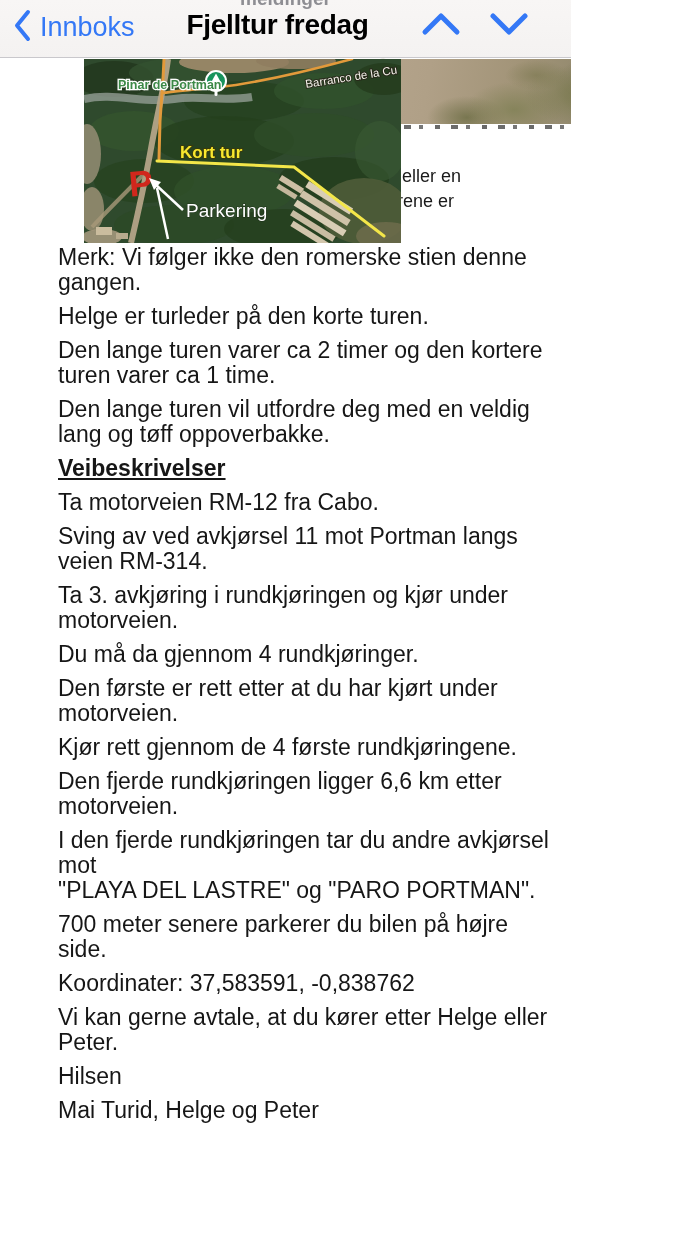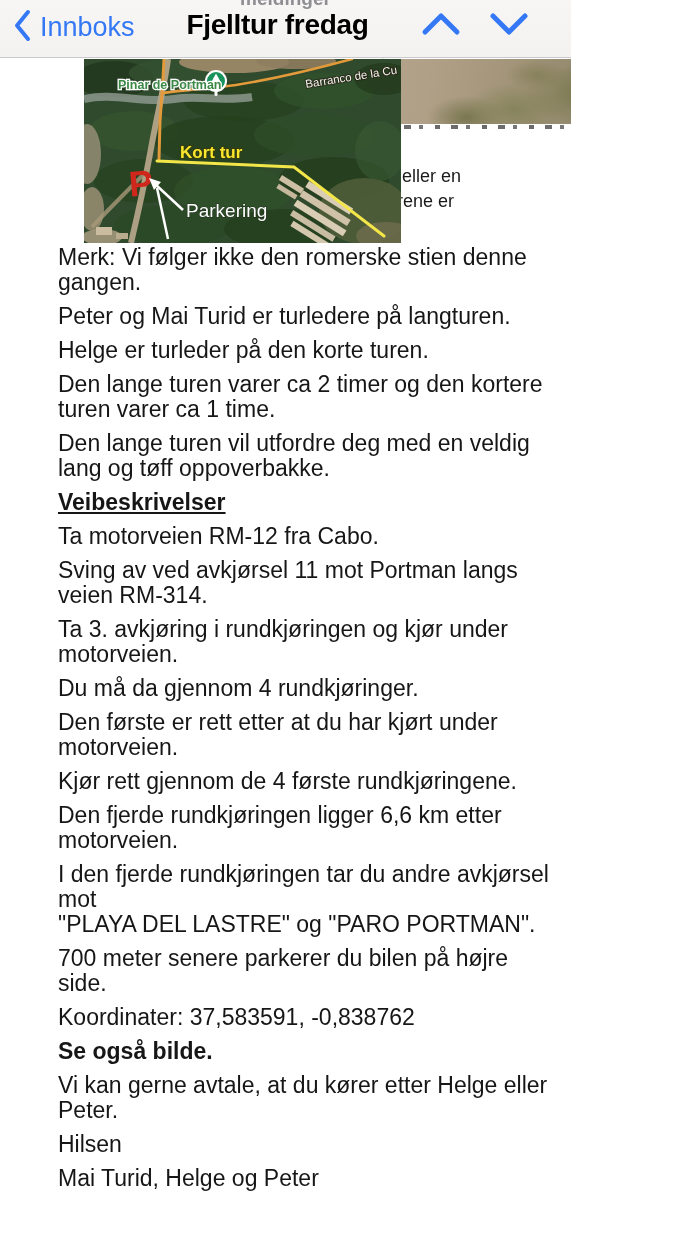--- a/index.html
+++ b/index.html
@@ -176,21 +176,20 @@
         <line x1="84" y1="180" x2="73" y2="129" stroke="#ffffff" stroke-width="2.5"></line>
         <polygon points="65,119 77,123 70,131" fill="#ffffff"></polygon>
       </g>
       <text x="102" y="158" font-size="19" fill="#ffffff" stroke="rgba(0,0,0,0.3)" stroke-width="1.2" paint-order="stroke">Parkering</text>
     </svg>
   </div>
 
   <div class="email-body">
     <p>Merk: Vi følger ikke den romerske stien denne
 gangen.</p>
-    <p>Peter og Mai Turid er turledere på langturen.</p>
     <p>Helge er turleder på den korte turen.</p>
     <p>Den lange turen varer ca 2 timer og den kortere
 turen varer ca 1 time.</p>
     <p>Den lange turen vil utfordre deg med en veldig
 lang og tøff oppoverbakke.</p>
     <p class="bold underline">Veibeskrivelser</p>
     <p>Ta motorveien RM-12 fra Cabo.</p>
     <p>Sving av ved avkjørsel 11 mot Portman langs
 veien RM-314.</p>
     <p>Ta 3. avkjøring i rundkjøringen og kjør under
@@ -200,20 +199,19 @@
 motorveien.</p>
     <p>Kjør rett gjennom de 4 første rundkjøringene.</p>
     <p>Den fjerde rundkjøringen ligger 6,6 km etter
 motorveien.</p>
     <p>I den fjerde rundkjøringen tar du andre avkjørsel
 mot
 "PLAYA DEL LASTRE" og "PARO PORTMAN".</p>
     <p>700 meter senere parkerer du bilen på højre
 side.</p>
     <p>Koordinater: 37,583591, -0,838762</p>
-    <p class="bold">Se også bilde.</p>
     <p>Vi kan gerne avtale, at du kører etter Helge eller
 Peter.</p>
     <p>Hilsen</p>
     <p>Mai Turid, Helge og Peter</p>
   </div>
 
 </div>
 
 </body></html>

